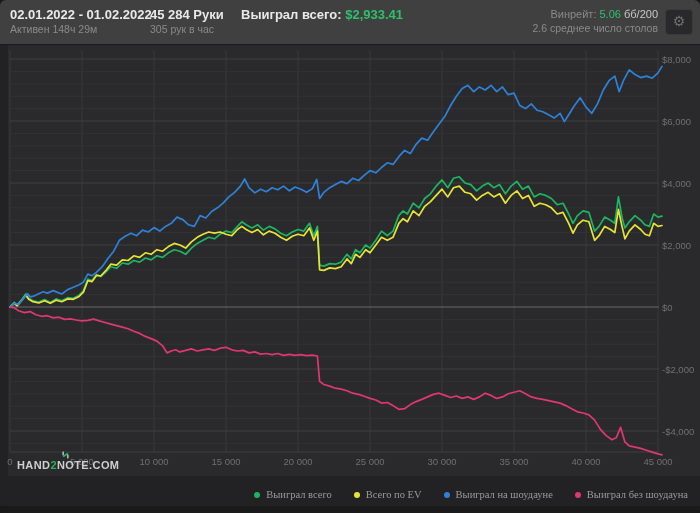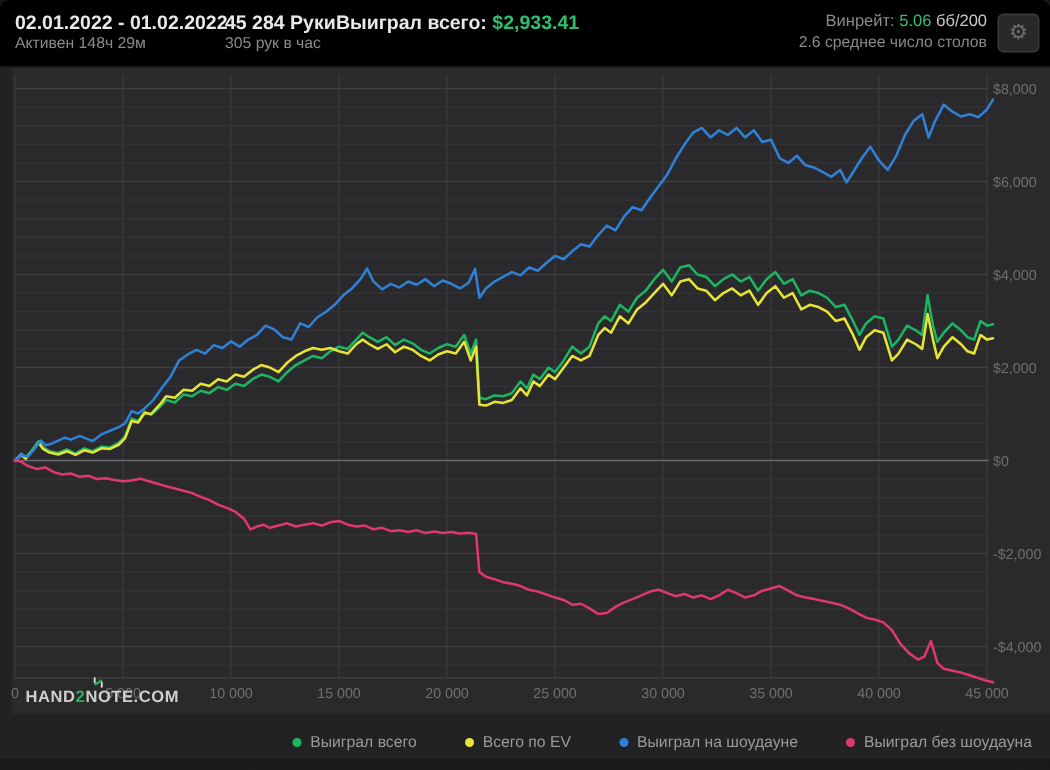--- a/index.html
+++ b/index.html
@@ -1,42 +1,42 @@
 <!DOCTYPE html>
 <html><head>
 <meta charset="utf-8">
 <style>
   html,body{margin:0;padding:0;background:#181818;}
   #app{position:relative;width:700px;height:513px;background:#222224;overflow:hidden;
        font-family:"Liberation Sans",sans-serif;border-radius:6px;}
   
-  #header{position:absolute;left:0;top:0;width:700px;height:44px;background:#000000;
+  #header{position:absolute;left:0;top:0;width:700px;height:44px;background:#404040;
           border-bottom:1px solid #1c1c1e;z-index:3;}
   .hcol{position:absolute;top:7px;}
   .h-main{font-size:13px;font-weight:bold;color:#e9e9e9;line-height:15px;white-space:nowrap;}
   .h-sub{font-size:10.5px;color:#8a8a8a;line-height:14px;white-space:nowrap;}
   .green{color:#2dc06c;}
   .lightgray{color:#c8c8c8;}
   .graylbl{color:#8a8a8a;}
   #col-date{left:10px;}
   #col-hands{left:150px;}
-  #col-won{left:224px;text-align:right;}
+  #col-won{left:241px;text-align:right;}
   #col-winrate{right:42px;text-align:right;}
   #gear-btn{position:absolute;right:7px;top:9px;width:26px;height:24px;border:1px solid #3a3a3c;
             border-radius:4px;background:#29292b;color:#6f6f6f;font-size:14px;line-height:23px;
             text-align:center;cursor:pointer;}
   
   #plot-wrap{position:absolute;left:0;top:44px;width:700px;height:435px;z-index:1;}
   #plot{display:block;}
   
   #logo{position:absolute;left:11px;top:451px;height:20px;display:flex;align-items:center;z-index:4;flex-direction:column;}
   #logo-text{margin-left:6px;font-size:11px;font-weight:bold;letter-spacing:.4px;color:#cfcfcf;}
   #logo-text .g{color:#27b35a;}
   
-  #legend{position:absolute;right:12px;top:489px;display:flex;gap:32px;z-index:4;}
+  #legend{position:absolute;right:12px;top:489px;display:flex;gap:22px;z-index:4;font-family:Liberation Serif, serif;}
   .leg-item{display:flex;align-items:center;gap:6px;cursor:pointer;}
   .leg-dot{width:6px;height:6px;border-radius:50%;}
   .leg-label{font-size:10.5px;color:#9a9a9a;white-space:nowrap;}
   #bottom-sliver{position:absolute;left:0;bottom:0;width:700px;height:7px;background:#1a1a1a;z-index:2;}
 </style>
 </head>
 <body>
 
 <div id="app">
 

